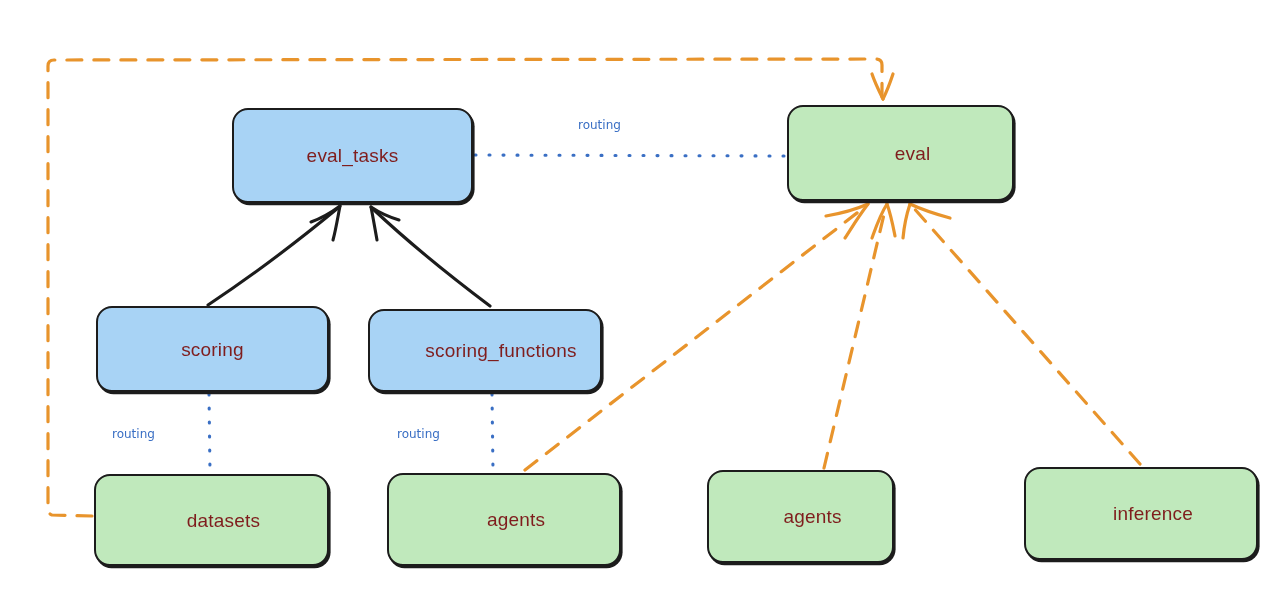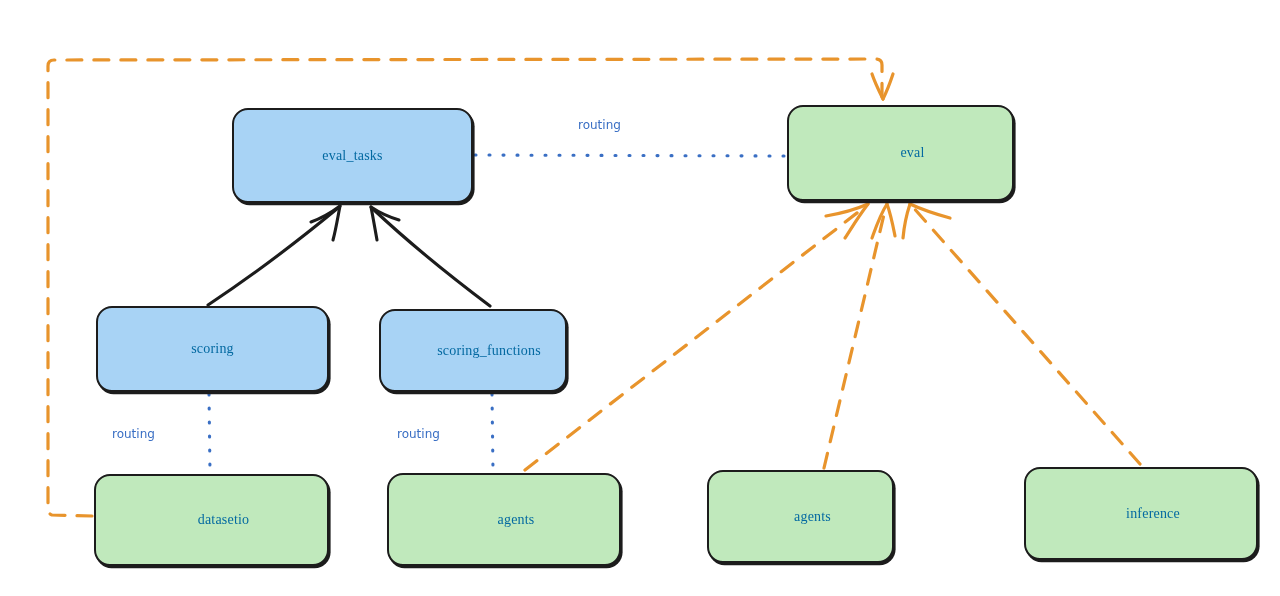--- a/index.html
+++ b/index.html
@@ -32,24 +32,24 @@
     position: absolute;
     box-sizing: border-box;
     display: flex;
     align-items: center;
     justify-content: center;
     border: 2.6px solid #1c1c1c;
     border-radius: 16px;
     box-shadow: 1.6px 2.2px 0 0 #1c1c1c;
   }
   .node-label {
-    font-family: Liberation Serif, serif;
-    font-size: 14px;
+    font-family: Liberation Sans, sans-serif;
+    font-size: 19px;
     line-height: 1;
-    color: #0369a1;
+    color: #7f1d1d;
     letter-spacing: 0.2px;
     white-space: nowrap;
     user-select: none;
   }
   .node.api {
     background: #a8d3f5;
   }
   .node.provider {
     background: #c0e9bc;
     padding-left: 24px;
@@ -125,26 +125,26 @@
   </div>
 
   <div class="node provider" style="left:787px; top:105px; width:227px; height:96px;">
     <span class="node-label">eval</span>
   </div>
 
   <div class="node api" style="left:96px; top:306px; width:233px; height:86px;">
     <span class="node-label">scoring</span>
   </div>
 
-  <div class="node api" style="left:379px; top:309px; width:188px; height:83px;padding-left:32px;">
+  <div class="node api" style="left:368px; top:309px; width:234px; height:83px;padding-left:32px;">
     <span class="node-label">scoring_functions</span>
   </div>
 
   <div class="node provider" style="left:94px; top:474px; width:235px; height:92px;">
-    <span class="node-label">datasetio</span>
+    <span class="node-label">datasets</span>
   </div>
 
   <div class="node provider" style="left:387px; top:473px; width:234px; height:93px;">
     <span class="node-label">agents</span>
   </div>
 
   <div class="node provider" style="left:707px; top:470px; width:187px; height:93px;">
     <span class="node-label">agents</span>
   </div>
 

